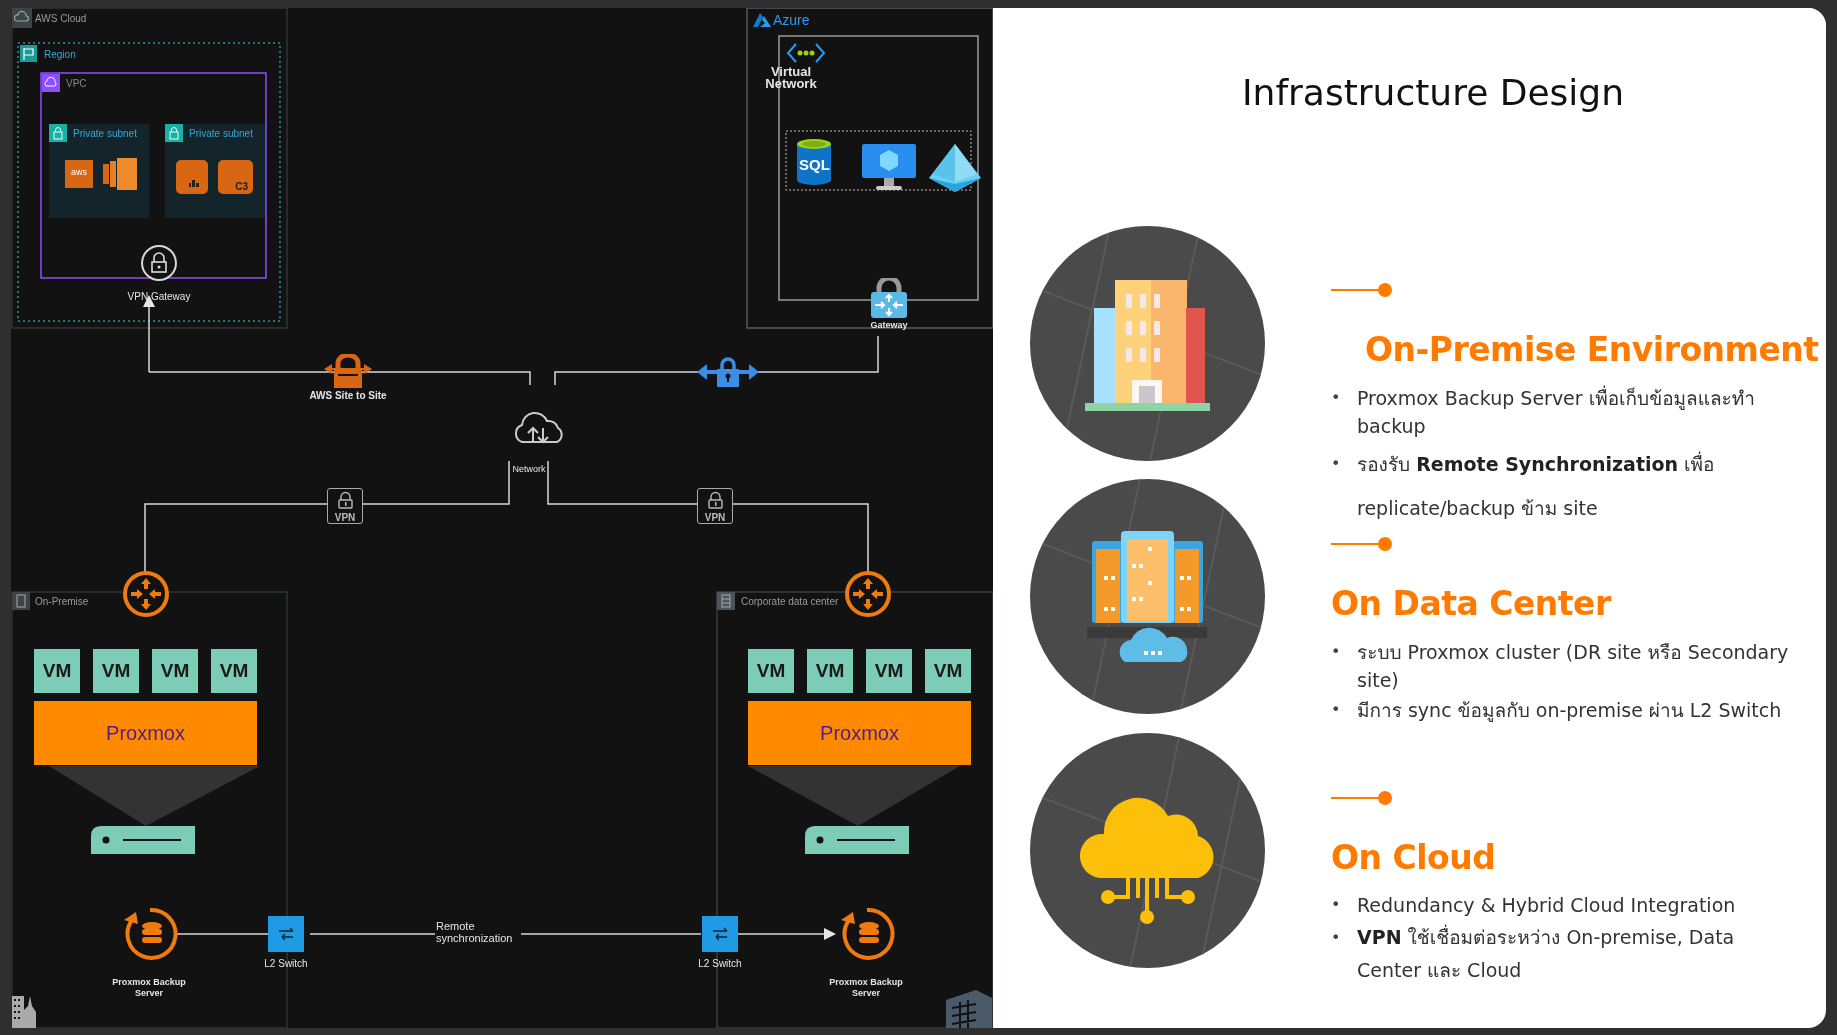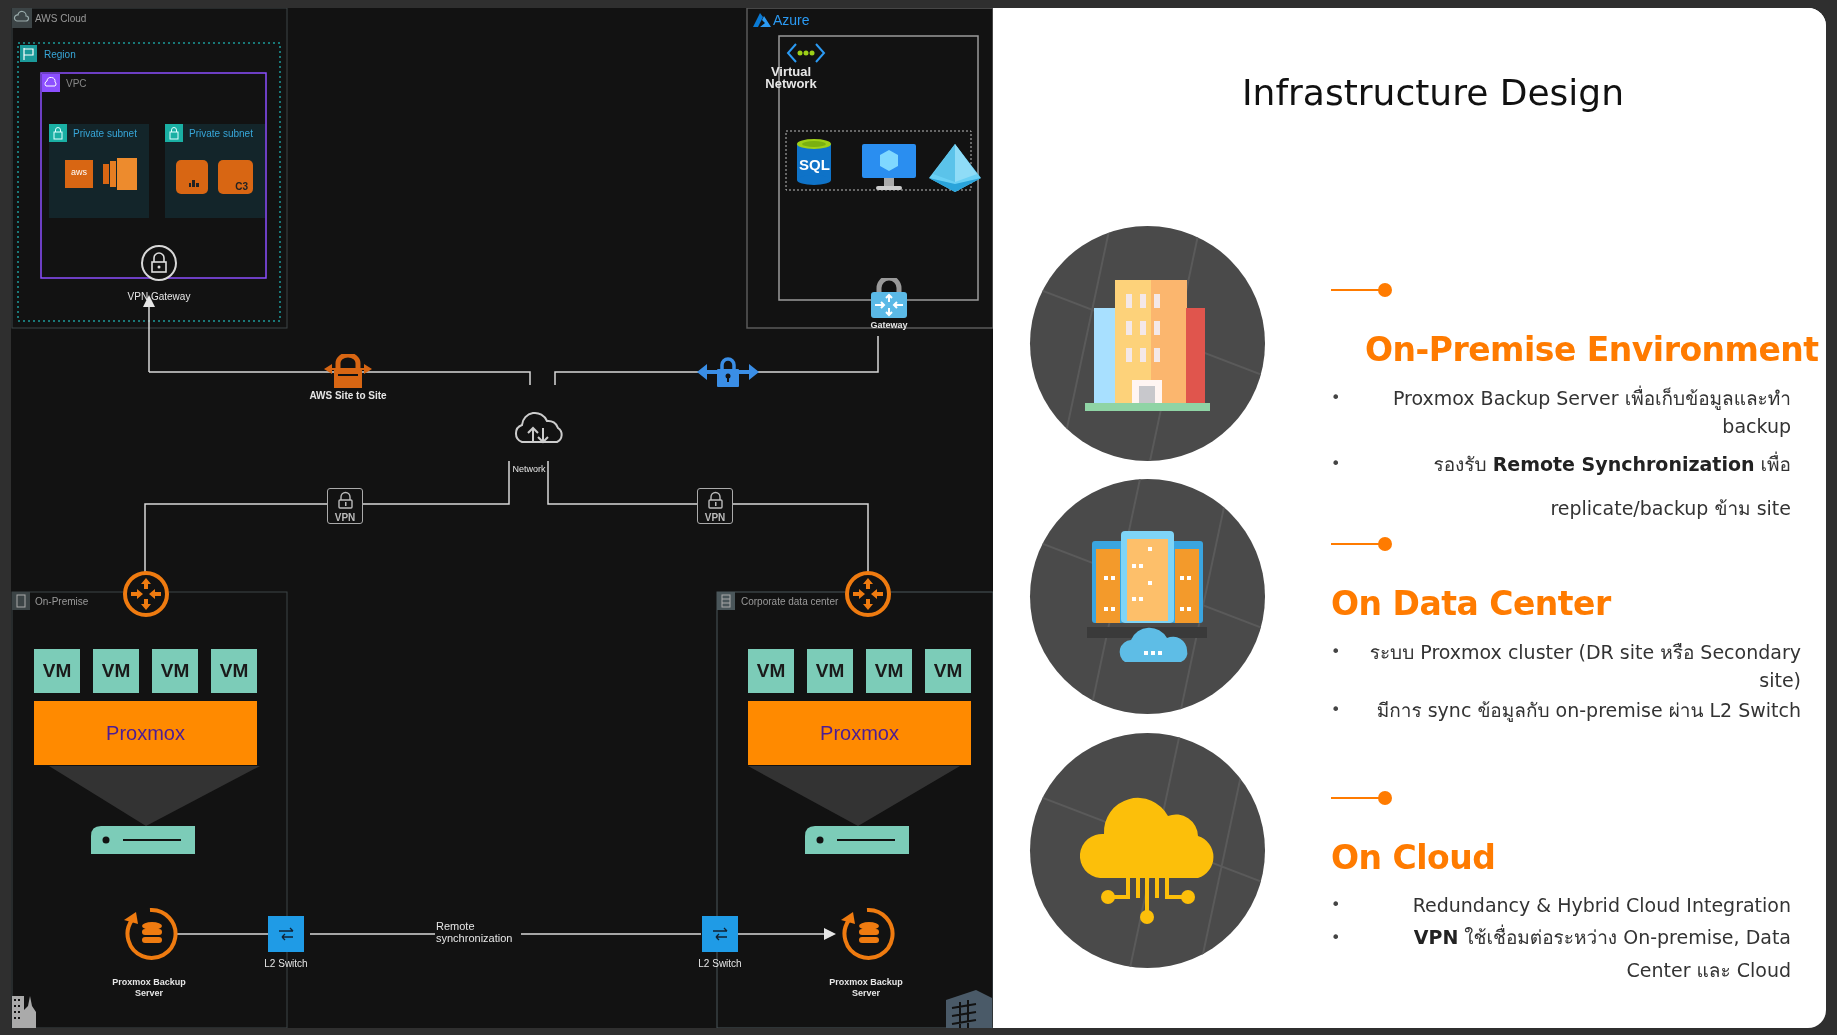--- a/index.html
+++ b/index.html
@@ -11,21 +11,21 @@
   .small-label { position:absolute; font-size:10px; color:#e6e6e6; text-align:center; white-space:nowrap; font-weight:bold; }
   .vm { position:absolute; width:46px; height:44px; background:#7cccb8; color:#1a1a1a; font-weight:bold; font-size:19px; display:flex; align-items:center; justify-content:center; }
   .proxmox { position:absolute; background:#ff8a00; color:#4c1d95; font-size:20px; display:flex; align-items:center; justify-content:center; }
   .panel { position:absolute; left:982px; top:0; width:833px; height:957px; background:#fff; }
   .title { position:absolute; left:0; width:800px; top:64px; text-align:center; font-size:36px; color:#111; font-family:"DejaVu Sans", sans-serif; }
   .circle { position:absolute; width:235px; height:235px; border-radius:50%; background:#4a4a4a; overflow:hidden; }
   .accent-line { position:absolute; height:2px; background:#ff7b00; }
   .accent-dot { position:absolute; width:14px; height:14px; border-radius:50%; background:#ff7b00; }
   .sec-title { position:absolute; font-family:"DejaVu Sans", sans-serif; font-weight:bold; color:#ff7b00; font-size:33px; white-space:nowrap; letter-spacing:-0.5px; }
   .bullets { position:absolute; margin:0; padding:0; list-style:none; font-family:"DejaVu Sans", sans-serif; font-size:19px; color:#333; width:460px; }
-  .bullets li { position:relative; padding-left:26px; line-height:28px; margin-bottom:2px;text-align:right; }
+  .bullets li { position:relative; padding-left:26px; line-height:28px; margin-bottom:2px; }
   .bullets li::before { content:"•"; position:absolute; left:0; color:#444; font-size:16px; }
   .bullets b { color:#222; }
 </style>
 </head>
 <body>
 
 <div class="slide">
 
   <div class="diagram">
     <svg class="abs" style="left:0;top:0" width="982" height="1020">

